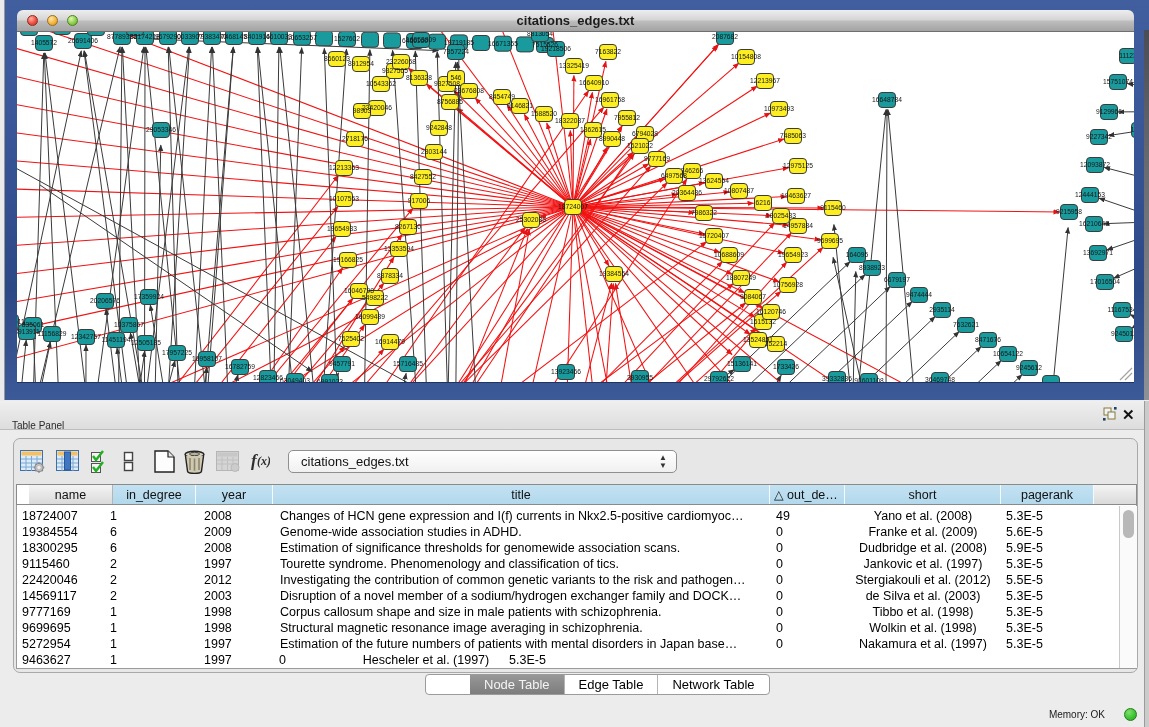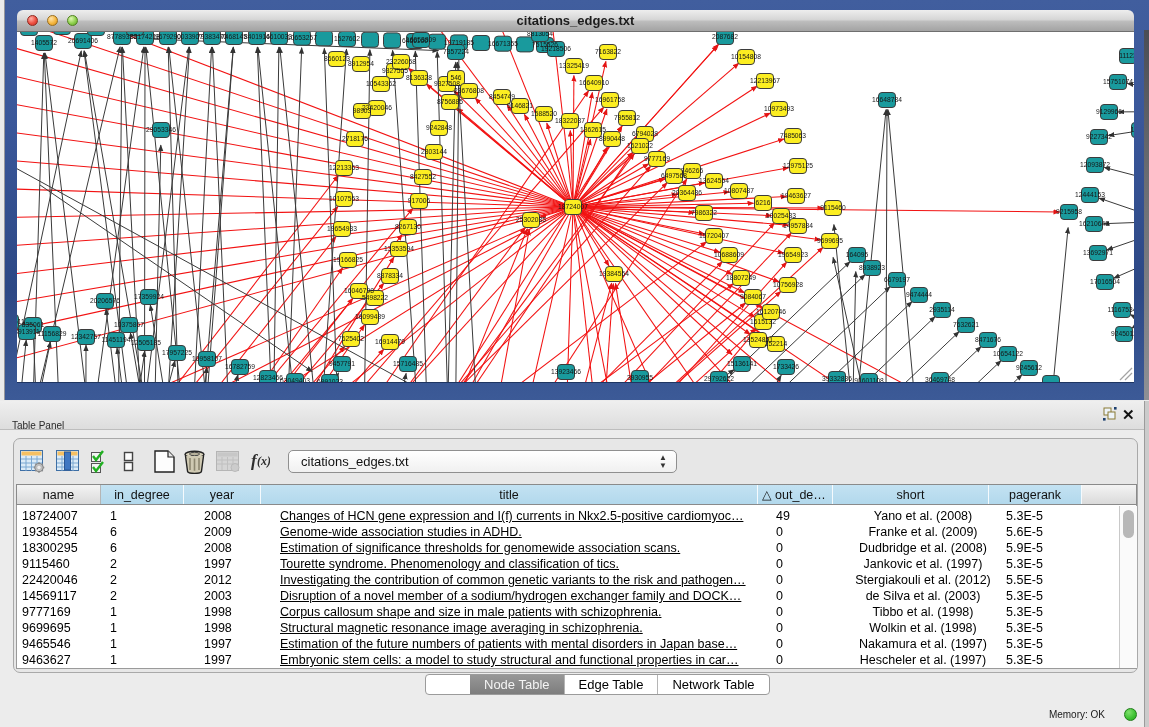--- a/index.html
+++ b/index.html
@@ -26,32 +26,32 @@
 #tpbar .x { position:absolute; left:1122px; top:5px; font-size:15px; font-weight:bold; color:#111; }
 #rstrip-bot { position:absolute; left:1144px; top:401px; width:5px; height:326px;
   background:#cbcbcb; border-left:1px solid #9b9b9b; }
 #panel { position:absolute; left:13px; top:438px; width:1125px; height:235px;
   border:1px solid #a9a9a9; border-radius:7px; background:#e7e7e7; }
 #combo { position:absolute; left:288px; top:450px; width:389px; height:23px;
   border:1px solid #8f8f8f; border-radius:5px; background:linear-gradient(180deg,#ffffff,#f0f0f0);
   font-size:13px; color:#111; line-height:21px; padding-left:12px; }
 #combo .stepper { position:absolute; right:9px; top:3px; font-size:8px; color:#333; line-height:8px; text-align:center; }
 #table { position:absolute; left:16px; top:484px; width:1121px; height:185px; background:#ffffff; border:1px solid #9a9a9a; }
-#thead { position:absolute; left:16px; top:484px; width:1121px; height:21px; display:flex; border:1px solid #8a8a8a; }
+#thead { position:absolute; left:16px; top:484px; width:1121px; height:21px; display:flex; border:1px solid #8a8a8a;padding-left:12px; }
 #thead div { height:100%; font-size:12.5px; color:#111; text-align:center; line-height:20px;
   background:linear-gradient(180deg,#c3e2f2,#b2d8ec); border-right:1px solid rgba(255,255,255,0.85); }
 #thead div.plain { background:linear-gradient(180deg,#f4f4f4,#dadada); border-right:1px solid #b5b5b5; }
 #thead div.fill { background:linear-gradient(180deg,#f4f4f4,#dadada); border-right:none; }
 #tbody { position:absolute; left:16px; top:509px; width:1103px; }
 .tr { display:flex; height:16px; font-size:12.5px; color:#000; white-space:nowrap; }
 .tr div { overflow:hidden; }
 .c0 { width:84px; padding-left:6px; }
 .c1 { width:96px; padding-left:10px; }
 .c2 { width:77px; padding-left:8px; }
-.c3 { width:497px; padding-left:7px;text-decoration:underline; }
+.c3 { width:497px; padding-left:7px; }
 .c4 { width:75px; padding-left:6px; }
 .c5 { width:156px; text-align:center; }
 .c6 { width:93px; padding-left:5px; }
 #vscroll { position:absolute; left:1119px; top:506px; width:18px; height:162px; background:#fafafa; border-left:1px solid #c9c9c9; }
 #vscroll .thumb { position:absolute; left:3px; top:4px; width:11px; height:28px; border-radius:6px; background:#b8b8b8; }
 #tabs { position:absolute; left:425px; top:674px; height:21px; display:flex;
   border:1px solid #9b9b9b; border-radius:4px; overflow:hidden; font-size:13px; background:#fff;padding-left:44px; }
 #tabs div { padding:0 14px; line-height:20px; }
 #tabs .sel { background:linear-gradient(180deg,#979797,#7d7d7d); color:#f4f4f4; }
 #tabs .mid { border-left:1px solid #b5b5b5; border-right:1px solid #b5b5b5; }
@@ -758,33 +758,32 @@
 <div class="tr">
       <div class="c0">9699695</div>
       <div class="c1">1</div>
       <div class="c2">1998</div>
       <div class="c3">Structural magnetic resonance image averaging in schizophrenia.</div>
       <div class="c4">0</div>
       <div class="c5">Wolkin et al. (1998)</div>
       <div class="c6">5.3E-5</div>
     </div>
 <div class="tr">
-      <div class="c0">9465546</div>
+      <div class="c0">5272954</div>
       <div class="c1">1</div>
       <div class="c2">1997</div>
       <div class="c3">Estimation of the future numbers of patients with mental disorders in Japan base…</div>
       <div class="c4">0</div>
       <div class="c5">Nakamura et al. (1997)</div>
       <div class="c6">5.3E-5</div>
     </div>
 <div class="tr">
       <div class="c0">9463627</div>
       <div class="c1">1</div>
       <div class="c2">1997</div>
-      <div class="c3">Embryonic stem cells: a model to study structural and functional properties in car…</div>
       <div class="c4">0</div>
       <div class="c5">Hescheler et al. (1997)</div>
       <div class="c6">5.3E-5</div>
     </div>
 </div>
 <div id="vscroll">
     <div class="thumb"></div>
   </div>
 <div id="tabs">
   <div class="sel">Node Table</div>

